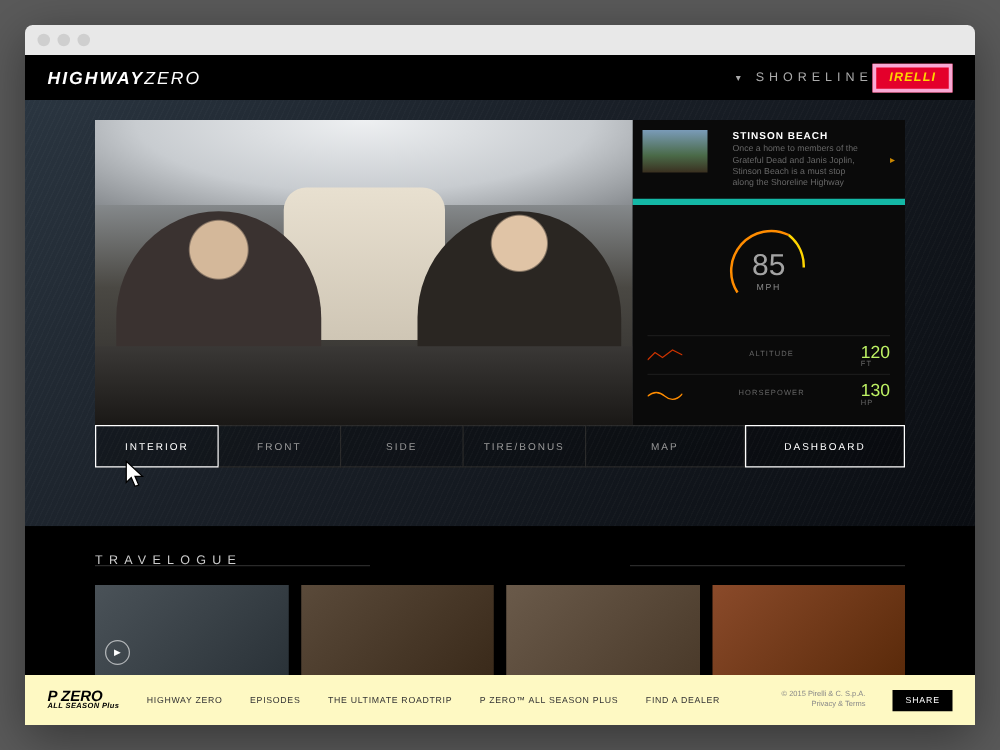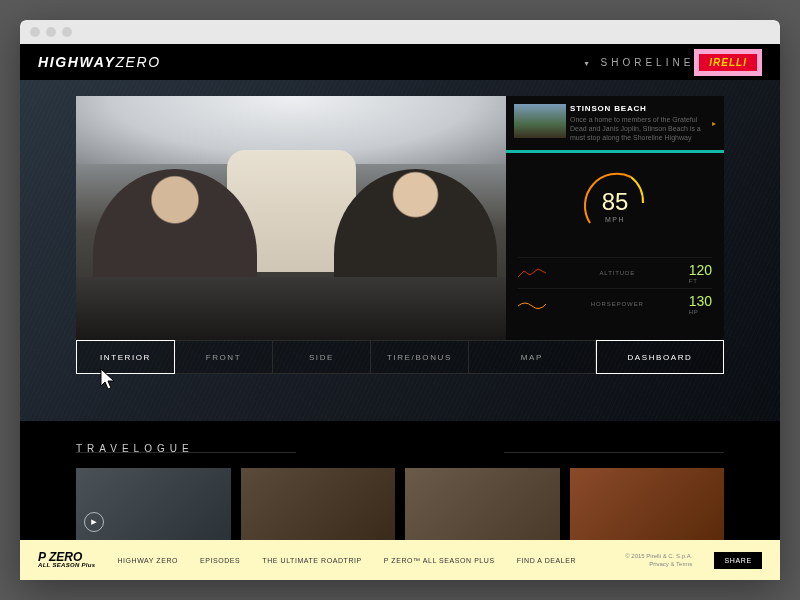--- a/index.html
+++ b/index.html
@@ -5,42 +5,42 @@
 *{margin:0;padding:0;box-sizing:border-box;font-family:"Helvetica Neue",Arial,sans-serif;-webkit-font-smoothing:antialiased}
 body{background:#5a5a5a;width:800px;height:600px;overflow:hidden;display:flex;align-items:center;justify-content:center}
 .frame{width:760px;height:560px;background:#000;border-radius:6px 6px 0 0;overflow:hidden;display:flex;flex-direction:column;box-shadow:0 10px 40px rgba(0,0,0,.4)}
 .chrome{height:24px;background:#e8e8e8;display:flex;align-items:center;padding:0 10px;gap:6px}
 .dot{width:10px;height:10px;border-radius:50%;background:#cfcfcf}
 .header{height:36px;background:#000;display:flex;align-items:center;padding:0 18px;font-size:11px;color:#fff;letter-spacing:.15em}
 .logo{font-style:italic;font-weight:700;font-size:14px}
 .logo .thin{font-weight:300}
 .route{flex:1;text-align:right;color:#aaa;font-size:10px;letter-spacing:.4em}
 .route::before{content:"▾";margin-right:8px;font-size:8px}
-.sponsor{background:#e4002b;color:#ffd500;font-weight:700;font-size:10px;letter-spacing:.1em;padding:3px 10px;border:5px solid #f9a8d4;font-style:italic}
+.sponsor{background:#e4002b;color:#ffd500;font-weight:700;font-size:10px;letter-spacing:.1em;padding:3px 10px;border:3px solid #f9a8d4;font-style:italic}
 .stage{flex:1;background:linear-gradient(135deg,#2a3540 0%,#1a2028 40%,#0a0d12 100%);position:relative;padding:16px 56px 0}
 .stage::before{content:"";position:absolute;inset:0;background:repeating-linear-gradient(115deg,transparent 0 3px,rgba(255,255,255,.02) 3px 4px)}
 .panel{position:relative;display:flex;gap:0;height:244px}
 .video{flex:1;background:linear-gradient(180deg,#d8dde0 0%,#9aa0a5 18%,#4a4843 55%,#2a2826 100%);position:relative;overflow:hidden}
 .roof{position:absolute;top:0;left:0;right:0;height:28%;background:radial-gradient(ellipse at 50% 0%,#eef0f2 0%,#c8ccd0 60%,#888c90 100%)}
 .seat{position:absolute;top:22%;left:35%;width:30%;height:50%;background:linear-gradient(180deg,#e8e0d0,#cfc6b5);border-radius:18px 18px 8px 8px}
 .person{position:absolute;bottom:0;width:38%;height:70%;border-radius:50% 50% 0 0}
 .p1{left:4%;background:radial-gradient(circle at 50% 18%,#d4b89a 0 14%,#3a3230 15% 100%)}
 .p2{right:2%;background:radial-gradient(circle at 50% 15%,#e0c4a6 0 13%,#2a2622 14% 100%)}
 .dash{position:absolute;bottom:0;left:0;right:0;height:26%;background:linear-gradient(180deg,#3a3836,#1a1816)}
 .sidebar{width:218px;background:#0a0a0a;display:flex;flex-direction:column;font-size:9px;color:#888}
-.poi{display:flex;padding:8px;gap:4px;border-bottom:3px solid #14b8a6}
+.poi{display:flex;padding:8px;gap:20px;border-bottom:5px solid #14b8a6}
 .poi-img{width:52px;height:34px;background:linear-gradient(180deg,#7a9bb8 0%,#4a6a48 60%,#3a3020 100%);flex-shrink:0}
 .poi-text h4{color:#fff;font-size:8px;letter-spacing:.1em;margin-bottom:2px}
 .poi-text p{font-size:7px;line-height:1.3;color:#666}
 .poi-arrow{align-self:center;color:#cc8800;font-size:8px}
 .gauges{flex:1;display:flex;flex-direction:column;padding:8px 12px}
 .dials{display:flex;gap:8px;height:90px}
 .dial{flex:1;position:relative;display:flex;flex-direction:column;align-items:center;justify-content:center}
 .dial svg{position:absolute;top:2px;width:80px;height:80px}
-.dial-val{color:#fef9c3;font-size:24px;font-weight:200;line-height:1}
+.dial-val{color:#a3a3a3;font-size:24px;font-weight:200;line-height:1}
 .dial-val.sm{font-size:18px}
 .dial-unit{font-size:7px;letter-spacing:.2em;color:#888;margin-top:2px}
 .stats{margin-top:6px}
 .stat{display:flex;align-items:center;justify-content:space-between;padding:4px 0;border-top:1px solid #1a1a1a}
 .spark{width:28px;height:12px}
 .stat-label{font-size:6px;letter-spacing:.15em;color:#666}
 .stat-val{color:#bef264;font-size:14px;font-weight:300;text-align:right}
 .stat-unit{font-size:6px;color:#666;display:block;letter-spacing:.15em}
 .tabs{display:flex;height:34px;margin-top:0}
 .tab{flex:1;display:flex;align-items:center;justify-content:center;font-size:8px;letter-spacing:.2em;color:#999;border:1px solid #2a2a2a;border-left:none;cursor:pointer;background:rgba(0,0,0,.3)}

